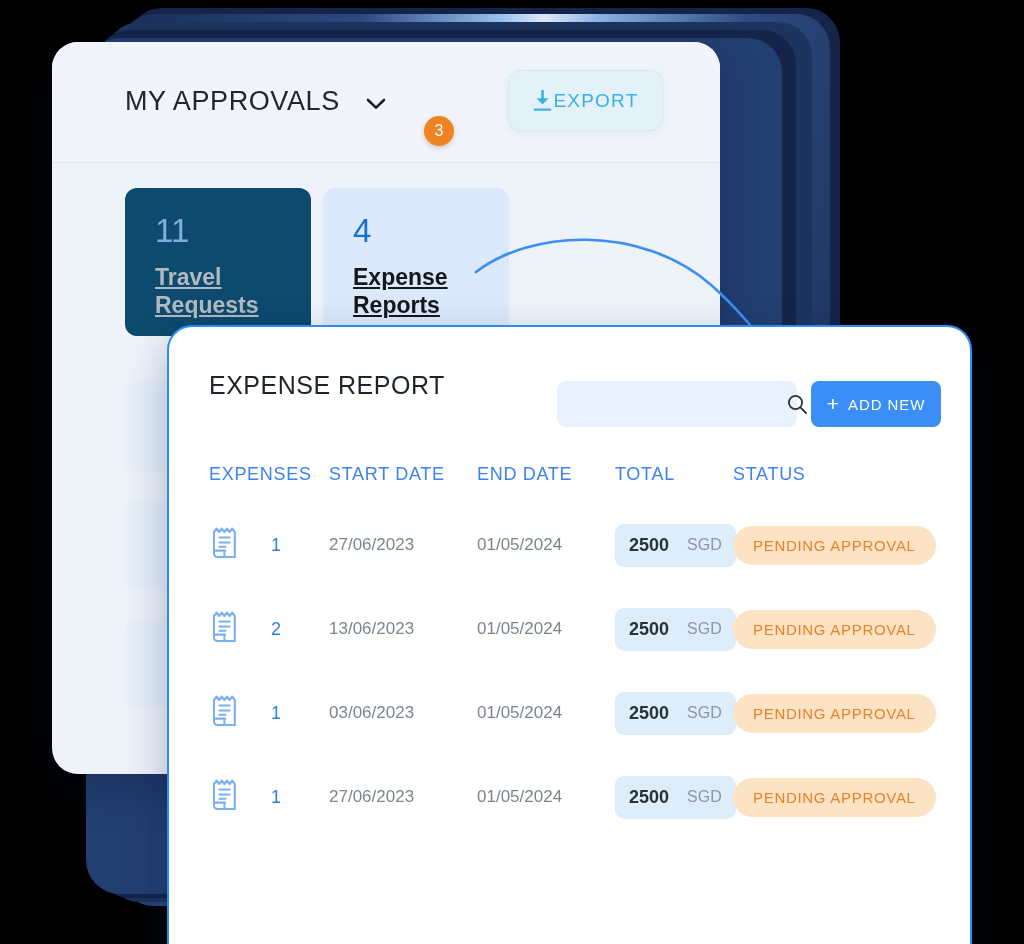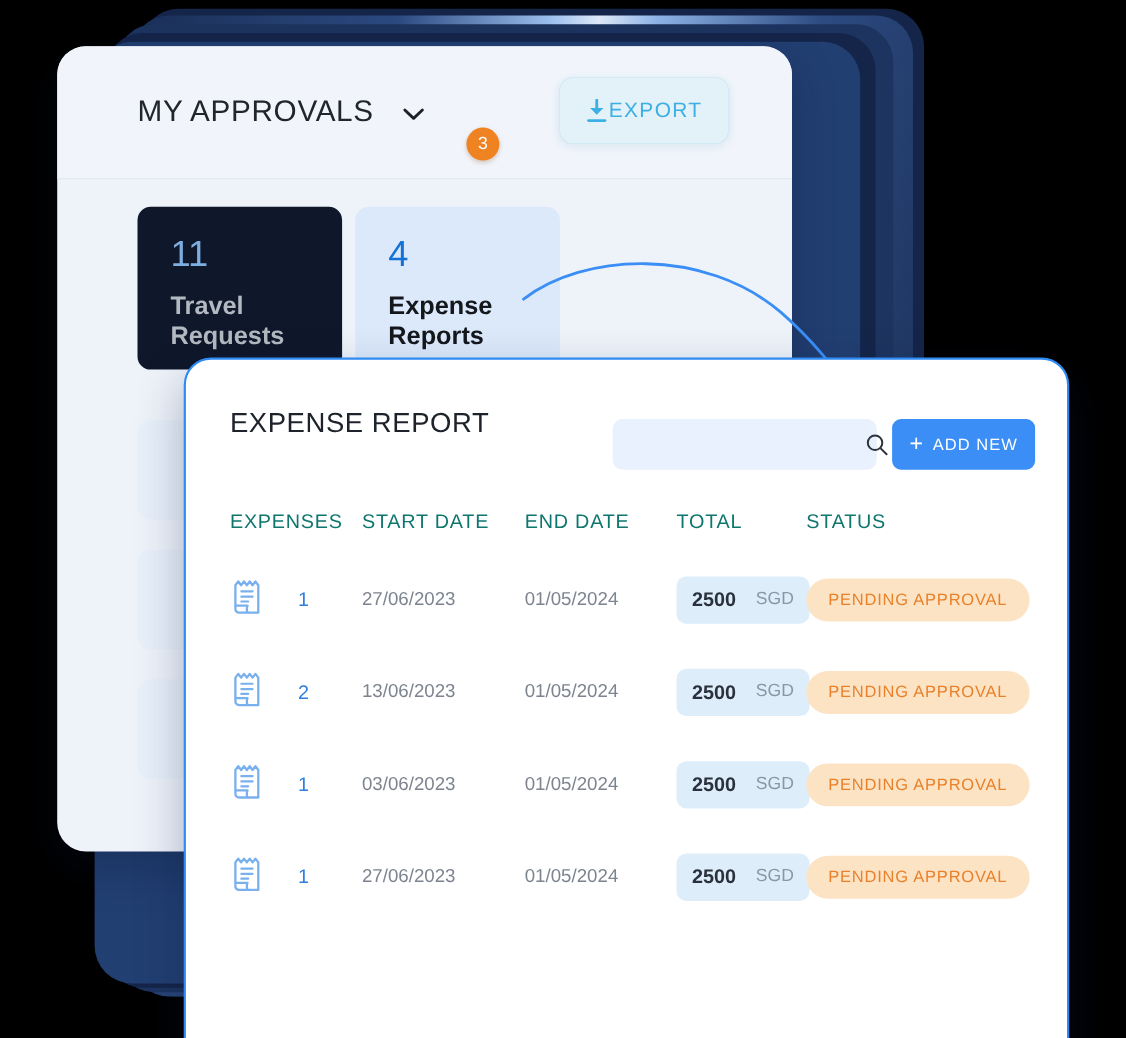--- a/index.html
+++ b/index.html
@@ -128,34 +128,35 @@
     top: 146px;
     display: flex;
     gap: 12px;
   }
   .stat-card {
     width: 186px;
     height: 148px;
     border-radius: 12px;
     padding: 26px 0 0 30px;
   }
-  .stat-card.inactive { background: #0f172a; }
+  .stat-card.inactive { background: #0c4a6e; }
   .stat-card.active   { background: #dce9fb; }
   .stat-num {
     font-size: 33px;
     font-weight: 400;
     line-height: 1.05;
   }
   .stat-card.inactive .stat-num { color: #7eaee0; }
   .stat-card.active   .stat-num { color: #1472d6; }
   .stat-label {
     margin-top: 14px;
     font-size: 23px;
     font-weight: 700;
     line-height: 1.22;
+    text-decoration: underline;
   }
   .stat-card.inactive .stat-label { color: #b3b9c1; }
   .stat-card.active   .stat-label { color: #14171c; }
 
   
   #ghost-rows {
     position: absolute;
     left: 73px;
     top: 340px;
     width: 540px;
@@ -281,21 +282,21 @@
   .c-icon     { width: 62px; display: flex; align-items: center; }
   .c-count    { width: 58px; }
   .c-start    { width: 148px; }
   .c-end      { width: 138px; }
   .c-total    { width: 118px; }
   .c-status   { width: 200px; }
 
   .th {
     font-size: 18px;
     letter-spacing: 0.7px;
-    color: #0f766e;
+    color: #3b82f6;
     white-space: nowrap;
   }
   .count-val {
     font-size: 18px;
     color: #2f7fe0;
   }
   .date-val {
     font-size: 17px;
     color: #7d8490;
     white-space: nowrap;

